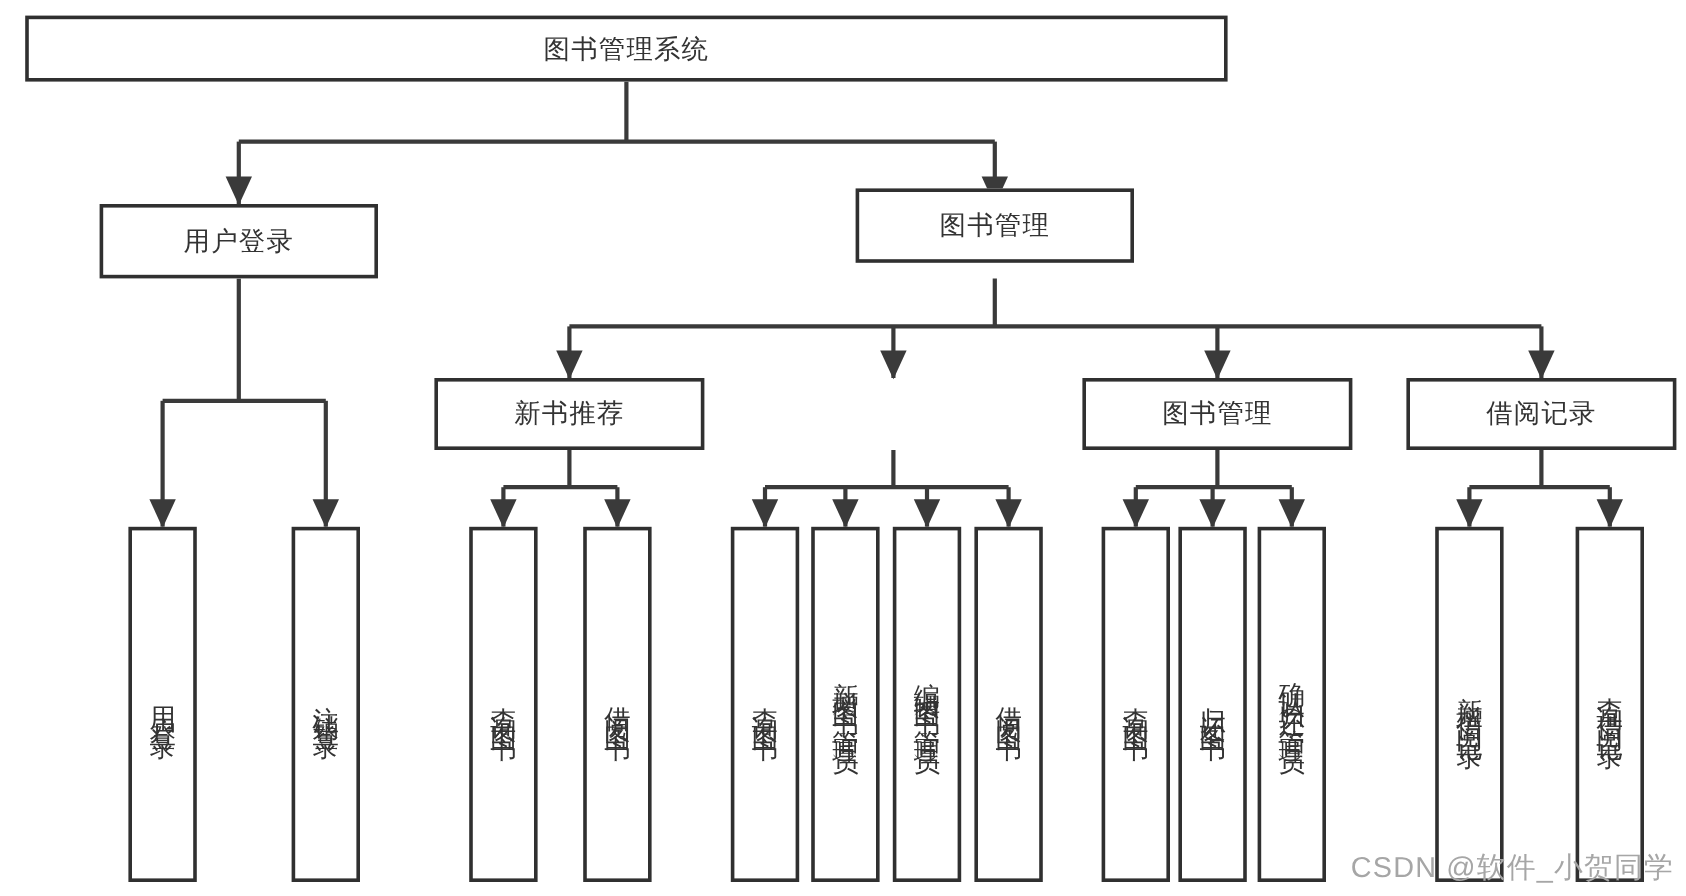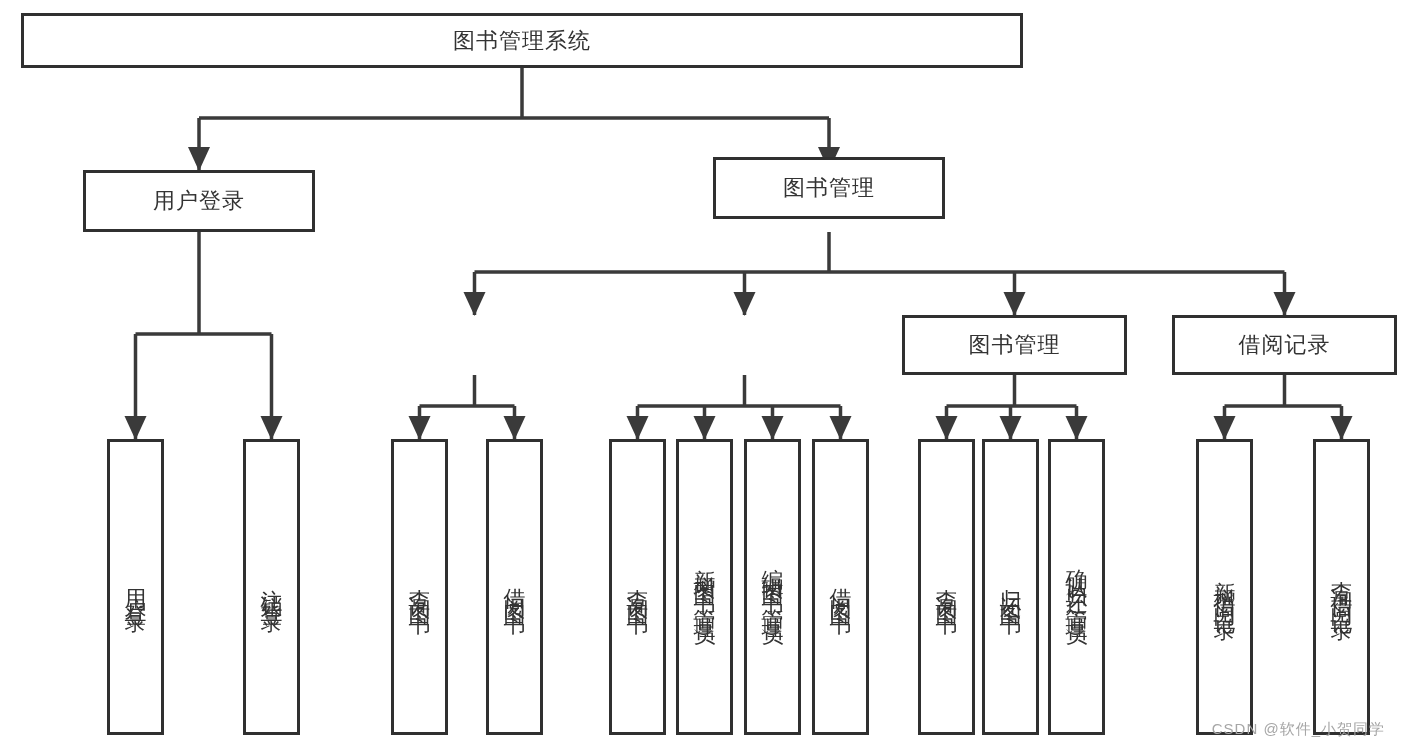--- a/index.html
+++ b/index.html
@@ -45,22 +45,22 @@
     letter-spacing:8px;
     font-size:22px;
     line-height:1;
   }
   .leaf-0{left:107px;}  .leaf-1{left:243px;}  .leaf-2{left:391px;}  .leaf-3{left:486px;}
   .leaf-4{left:609px;}  .leaf-5{left:676px;}  .leaf-6{left:744px;}  .leaf-7{left:812px;}
   .leaf-8{left:918px;}  .leaf-9{left:982px;}  .leaf-10{left:1048px;}
   .leaf-11{left:1196px;} .leaf-12{left:1313px;}
   .watermark{
     position:absolute;
-    right:20px;bottom:8px;
-    font-size:15px;
+    right:10px;bottom:8px;
+    font-size:24px;
     color:var(--watermark);
     letter-spacing:1px;
     z-index:5;
     white-space:nowrap;
   }
 </style>
 </head>
 <body>
 
 <div class="canvas">
@@ -118,20 +118,21 @@
       <line x1="1224.5" y1="406" x2="1224.5" y2="439" marker-end="url(#arrow)"></line>
       <line x1="1341.5" y1="406" x2="1341.5" y2="439" marker-end="url(#arrow)"></line>
     </g>
   </svg>
 
   <div class="node root">图书管理系统</div>
 
   <div class="node l2a">用户登录</div>
   <div class="node l2b">图书管理</div>
 
+  <div class="node l3 l3-0">新书推荐</div>
   <div class="node l3 l3-2">图书管理</div>
   <div class="node l3 l3-3">借阅记录</div>
 
   <div class="node leaf leaf-0">用户登录</div>
   <div class="node leaf leaf-1">注销登录</div>
 
   <div class="node leaf leaf-2">查询图书</div>
   <div class="node leaf leaf-3">借阅图书</div>
 
   <div class="node leaf leaf-4">查询图书</div>

